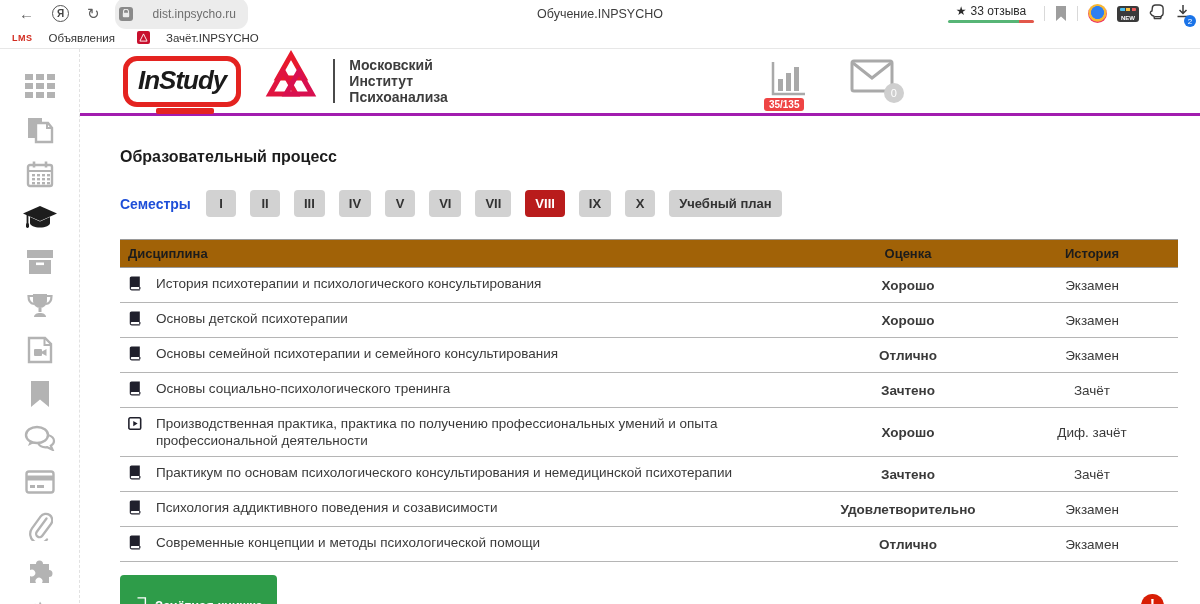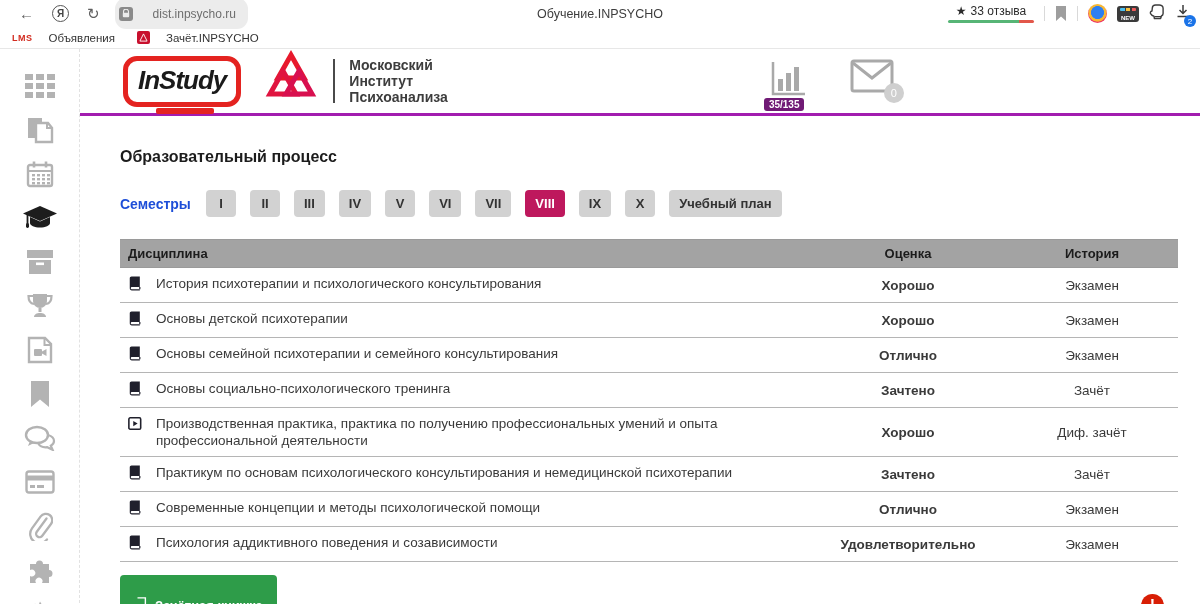--- a/index.html
+++ b/index.html
@@ -51,38 +51,38 @@
   
   .site-header { height:80px; border-bottom:3px solid #a21caf; display:flex; align-items:center; padding-left:43px; }
   .instudy-logo { border:5px solid #e42320; border-radius:14px; padding:4px 10px 6px; position:relative; }
   .instudy-text { font-size:26px; font-weight:bold; color:#1a1a1a; letter-spacing:-1px; font-style:italic; }
   .instudy-stand { position:absolute; left:28px; bottom:-12px; width:58px; height:6px; background:#e42320; border-radius:2px; }
   .mip-logo { margin-left:22px; }
   .hdr-div { width:2px; height:44px; background:#4a4a4a; margin:0 14px 0 14px; }
   .inst-name { font-size:14px; font-weight:bold; color:#3d3d3d; line-height:16px; }
   .hdr-stats { display:flex; align-items:flex-start; gap:42px; margin-left:320px; }
   .stat-chart { position:relative; cursor:pointer; }
-  .stat-badge { position:absolute; left:-4px; bottom:-8px; background:#701a75; color:#fff; font-size:10px; font-weight:bold;
+  .stat-badge { position:absolute; left:-4px; bottom:-8px; background:#ef4444; color:#fff; font-size:10px; font-weight:bold;
                 padding:1px 5px; border-radius:3px; }
   .stat-mail { position:relative; cursor:pointer; }
   .mail-badge { position:absolute; right:-10px; bottom:-6px; background:#cfcfcf; color:#fff; width:20px; height:20px;
                 border-radius:50%; font-size:11px; display:flex; align-items:center; justify-content:center; }
 
   
   .page-body { padding:32px 20px 0 40px; flex:1; display:flex; flex-direction:column;justify-content:center; }
   h1.process-title { font-size:16px; color:#1c1c1c; margin-bottom:24px; }
   .semesters-row { display:flex; align-items:center; margin-bottom:22px; }
   .sem-label { font-size:14px; font-weight:bold; color:#1d4ed8; width:86px; }
   .sem-buttons { display:flex; gap:14px; }
   .sem-btn { min-width:30px; padding:6px 10px; background:#d2d2d2; color:#333; border:none; border-radius:4px;
              font-family:"Liberation Sans", sans-serif; font-size:13px; font-weight:bold; text-align:center; cursor:pointer; }
-  .sem-btn.active { background:#be185d; color:#fff; }
+  .sem-btn.active { background:#b91c1c; color:#fff; }
 
   table.grades { width:1058px; border-collapse:collapse; }
-  table.grades thead th { background:#a3a3a3; border-top:1px solid #9a9a9a; border-bottom:1px solid #9a9a9a;
+  table.grades thead th { background:#a16207; border-top:1px solid #9a9a9a; border-bottom:1px solid #9a9a9a;
                           font-size:13px; color:#1c1c1c; text-align:left; padding:6px 8px; }
   table.grades thead th.c { text-align:center; }
   table.grades td { border-bottom:1px solid #b5b5b5; font-size:13.5px; color:#3a3a3a; padding:7px 8px; line-height:17px; }
   td.disc { width:690px; }
   td.disc .disc-inner { display:flex; gap:13px; }
   td.disc .row-icon { flex:0 0 15px; padding-top:1px; }
   td.grade { width:196px; text-align:center; font-weight:bold; color:#141414; }
   td.system { text-align:center; color:#c6c6c6; }
 
   .bottom-row { margin-top:13px; display:flex; align-items:center; }
@@ -448,37 +448,37 @@
      <td class="grade">Зачтено</td>
      <td class="system">Зачёт</td>
             </tr>
             <tr>
               <td class="disc">
        <span class="disc-inner">
          <span class="row-icon"><svg width="14" height="15" viewBox="0 0 16 16">
                       <path d="M4 0h9.5v12H4.6c-.8 0-1.4.6-1.4 1.3 0 .7.6 1.3 1.4 1.3h8.9V16H4.4C3 16 2 15 2 13.5V2C2 .9 2.9 0 4 0z" fill="#20202c"></path>
                       <path d="M13.5 12v2.6" stroke="#20202c" stroke-width="1.4"></path>
                     </svg></span>
+         <span>Психология аддиктивного поведения и созависимости</span>
+       </span>
+     </td>
+     <td class="grade">Удовлетворительно</td>
+     <td class="system">Экзамен</td>
+            </tr>
+            <tr>
+              <td class="disc">
+       <span class="disc-inner">
+         <span class="row-icon"><svg width="14" height="15" viewBox="0 0 16 16">
+                      <path d="M4 0h9.5v12H4.6c-.8 0-1.4.6-1.4 1.3 0 .7.6 1.3 1.4 1.3h8.9V16H4.4C3 16 2 15 2 13.5V2C2 .9 2.9 0 4 0z" fill="#20202c"></path>
+                      <path d="M13.5 12v2.6" stroke="#20202c" stroke-width="1.4"></path>
+                    </svg></span>
          <span>Современные концепции и методы психологической помощи</span>
        </span>
      </td>
      <td class="grade">Отлично</td>
-     <td class="system">Экзамен</td>
-            </tr>
-            <tr>
-              <td class="disc">
-       <span class="disc-inner">
-         <span class="row-icon"><svg width="14" height="15" viewBox="0 0 16 16">
-                      <path d="M4 0h9.5v12H4.6c-.8 0-1.4.6-1.4 1.3 0 .7.6 1.3 1.4 1.3h8.9V16H4.4C3 16 2 15 2 13.5V2C2 .9 2.9 0 4 0z" fill="#20202c"></path>
-                      <path d="M13.5 12v2.6" stroke="#20202c" stroke-width="1.4"></path>
-                    </svg></span>
-         <span>Психология аддиктивного поведения и созависимости</span>
-       </span>
-     </td>
-     <td class="grade">Удовлетворительно</td>
      <td class="system">Экзамен</td>
             </tr>
           </tbody>
       </table>
 
       <div class="bottom-row">
         <button class="gradebook-btn">
           <span>
             <svg width="14" height="14" viewBox="0 0 16 16">
                 <path d="M4 1h9v11H4.8c-.9 0-1.6.6-1.6 1.4S3.9 14.8 4.8 14.8H13" fill="none" stroke="#fff" stroke-width="1.6"></path>

